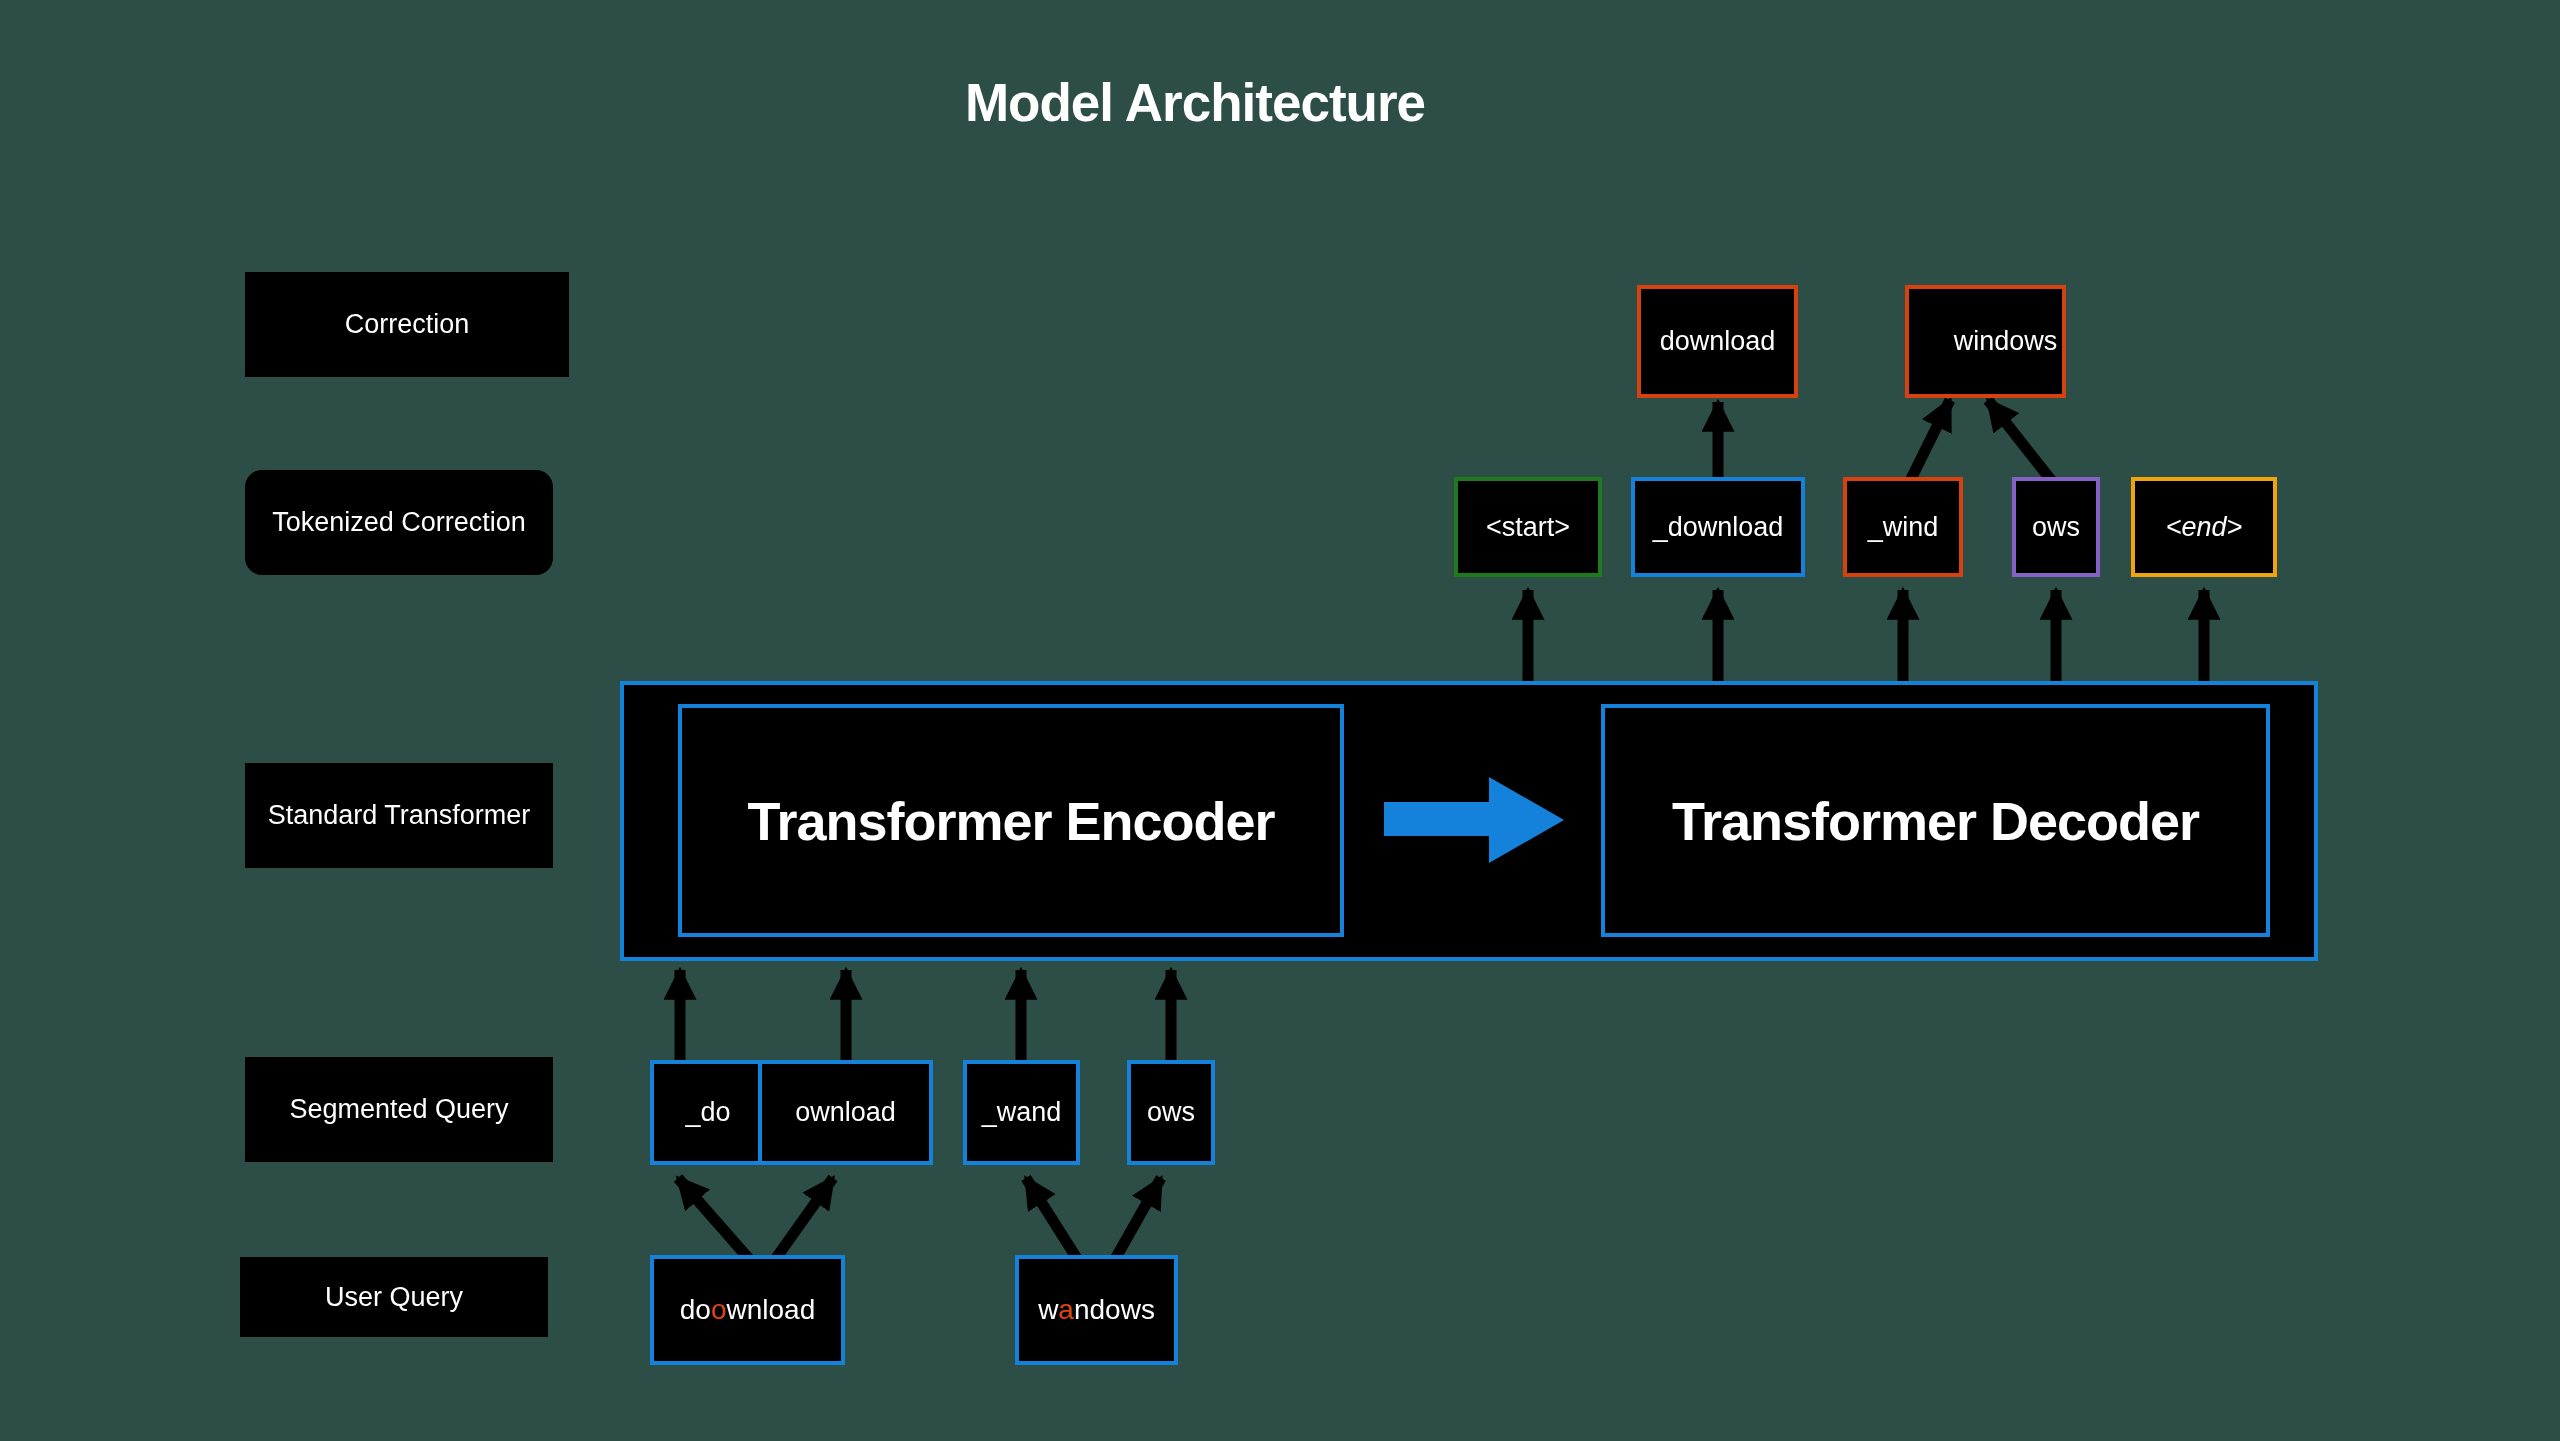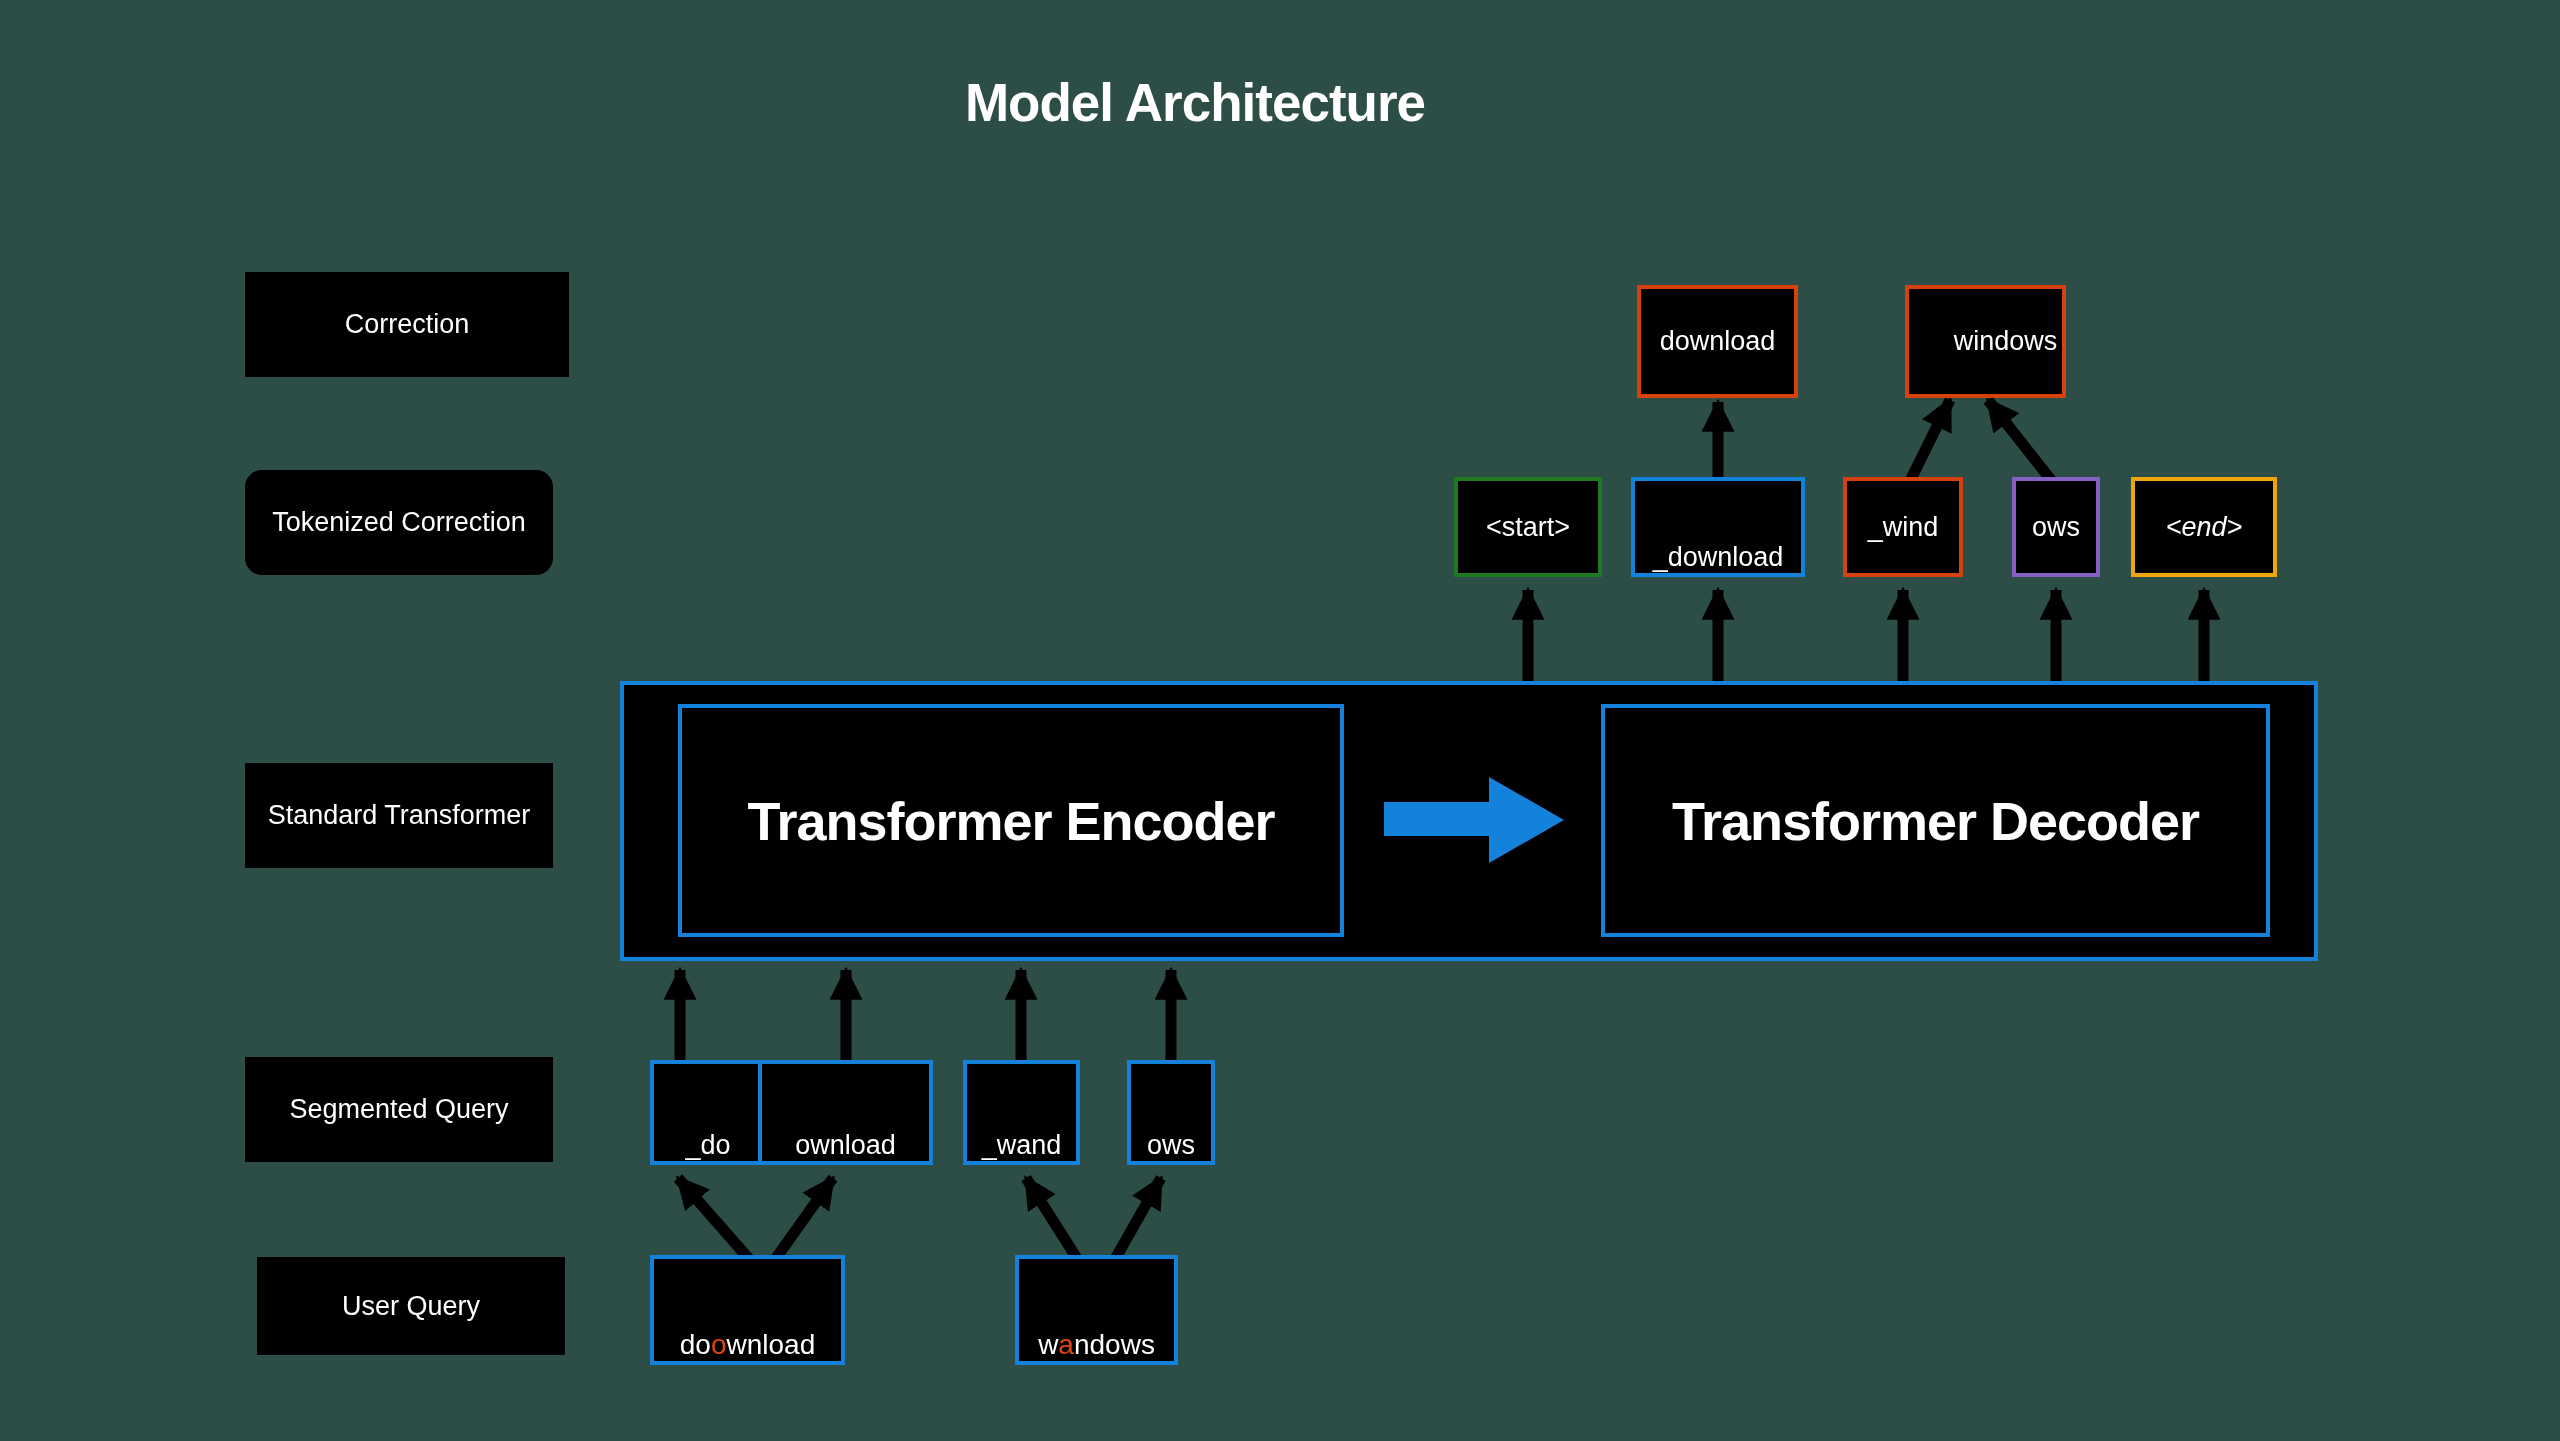--- a/index.html
+++ b/index.html
@@ -17,24 +17,24 @@
 
   .box{position:absolute;background:var(--box-fill);display:flex;align-items:center;
        justify-content:center;text-align:center;}
 
   
   .rowlabel{font-size:27px;}
   #lbl-correction{left:245px;top:272px;width:324px;height:105px;}
   #lbl-tokenized{left:245px;top:470px;width:308px;height:105px;border-radius:17px;}
   #lbl-transformer{left:245px;top:763px;width:308px;height:105px;}
   #lbl-segmented{left:245px;top:1057px;width:308px;height:105px;}
-  #lbl-user{left:257px;top:1257px;width:308px;height:98px;}
+  #lbl-user{left:240px;top:1257px;width:308px;height:80px;}
 
   
-  .b-blue{border:4px solid var(--blue);align-items:flex-end;}
+  .b-blue{border:4px solid var(--blue);}
   .b-green{border:4px solid var(--green);}
   .b-orange{border:4px solid var(--orange-red);}
   .b-purple{border:4px solid var(--purple);}
   .b-gold{border:4px solid var(--gold);}
 
   .tok{font-size:27px;}
 
   
   #box-download{left:1637px;top:285px;width:161px;height:113px;}
   #box-windows{left:1905px;top:285px;width:161px;height:113px;padding-left:40px;}

